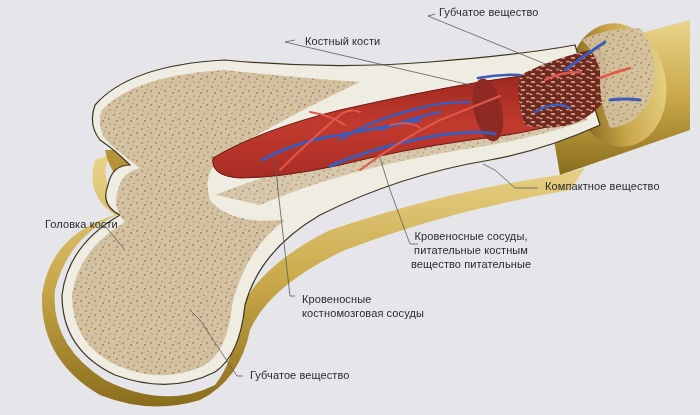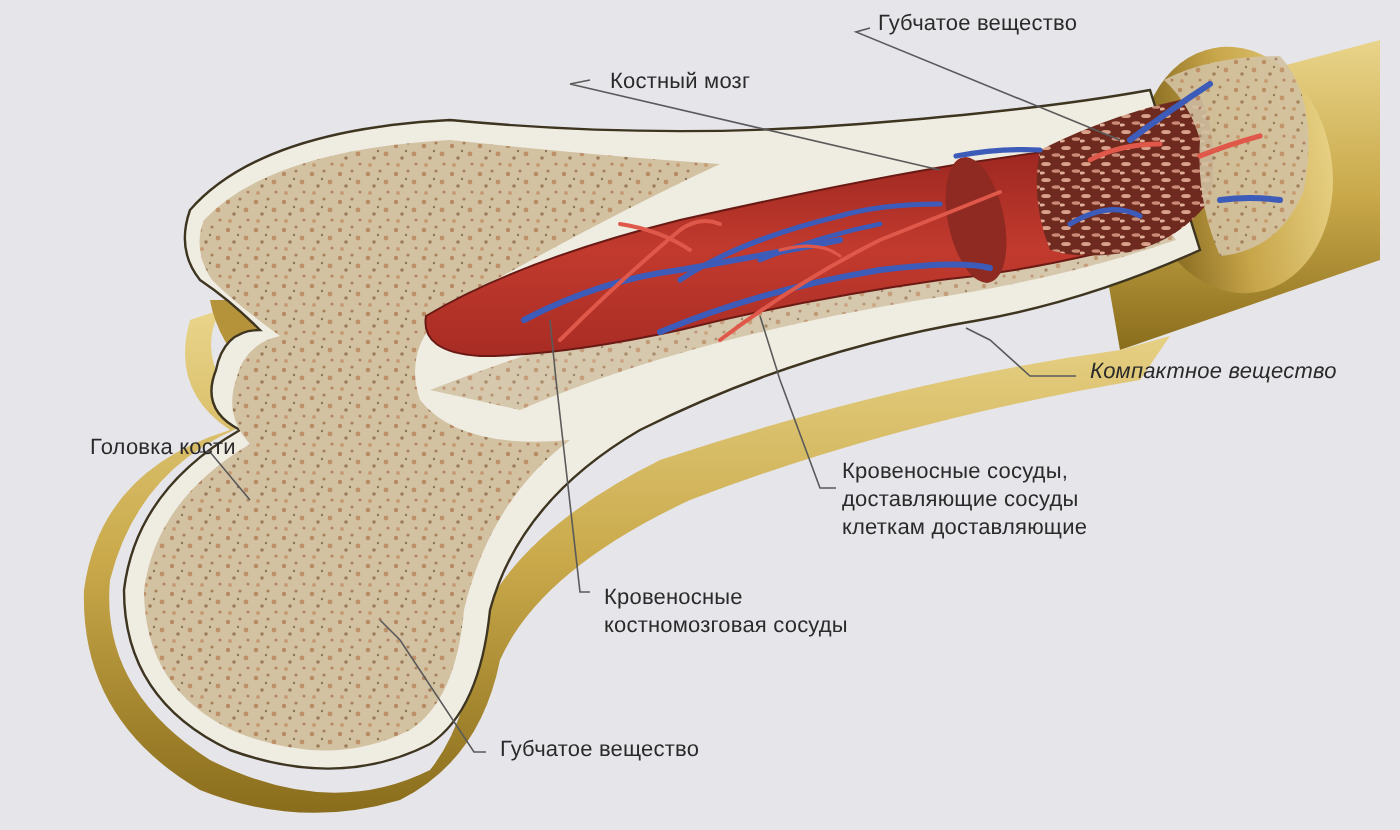--- a/index.html
+++ b/index.html
@@ -126,25 +126,25 @@
     <path d="M295 40 L285 42 L470 85"></path>
     <path d="M538 188 L515 188 L495 170 L483 164"></path>
     <path d="M418 244 L410 244 L390 190 L380 158"></path>
     <path d="M100 226 L105 226 L125 250"></path>
     <path d="M295 296 L290 296 L278 190 L275 160"></path>
     <path d="M243 376 L237 376 L200 320 L190 310"></path>
   </g>
 </svg>
 
 <div class="label" style="left:439px; top:5px;">Губчатое вещество</div>
-<div class="label" style="left:305px; top:34px;">Костный мозг</div>
-<div class="label" style="left:545px; top:179px;font-style:italic;">Компактное вещество</div>
-<div class="label multi" style="left:421px; top:229px;">
+<div class="label" style="left:305px; top:34px;">Костный кости</div>
+<div class="label" style="left:545px; top:179px;">Компактное вещество</div>
+<div class="label multi" style="left:411px; top:229px;text-align:center;">
   <span class="line">Кровеносные сосуды,</span>
-  <span class="line">доставляющие сосуды</span>
-  <span class="line">клеткам доставляющие</span>
+  <span class="line">питательные костным</span>
+  <span class="line">вещество питательные</span>
 </div>
 <div class="label" style="left:6px; top:217px;padding-left:39px;">Головка кости</div>
 <div class="label multi" style="left:302px; top:292px;">
   <span class="line">Кровеносные</span>
   <span class="line">костномозговая сосуды</span>
 </div>
 <div class="label" style="left:250px; top:368px;">Губчатое вещество</div>
 
 </body></html>

